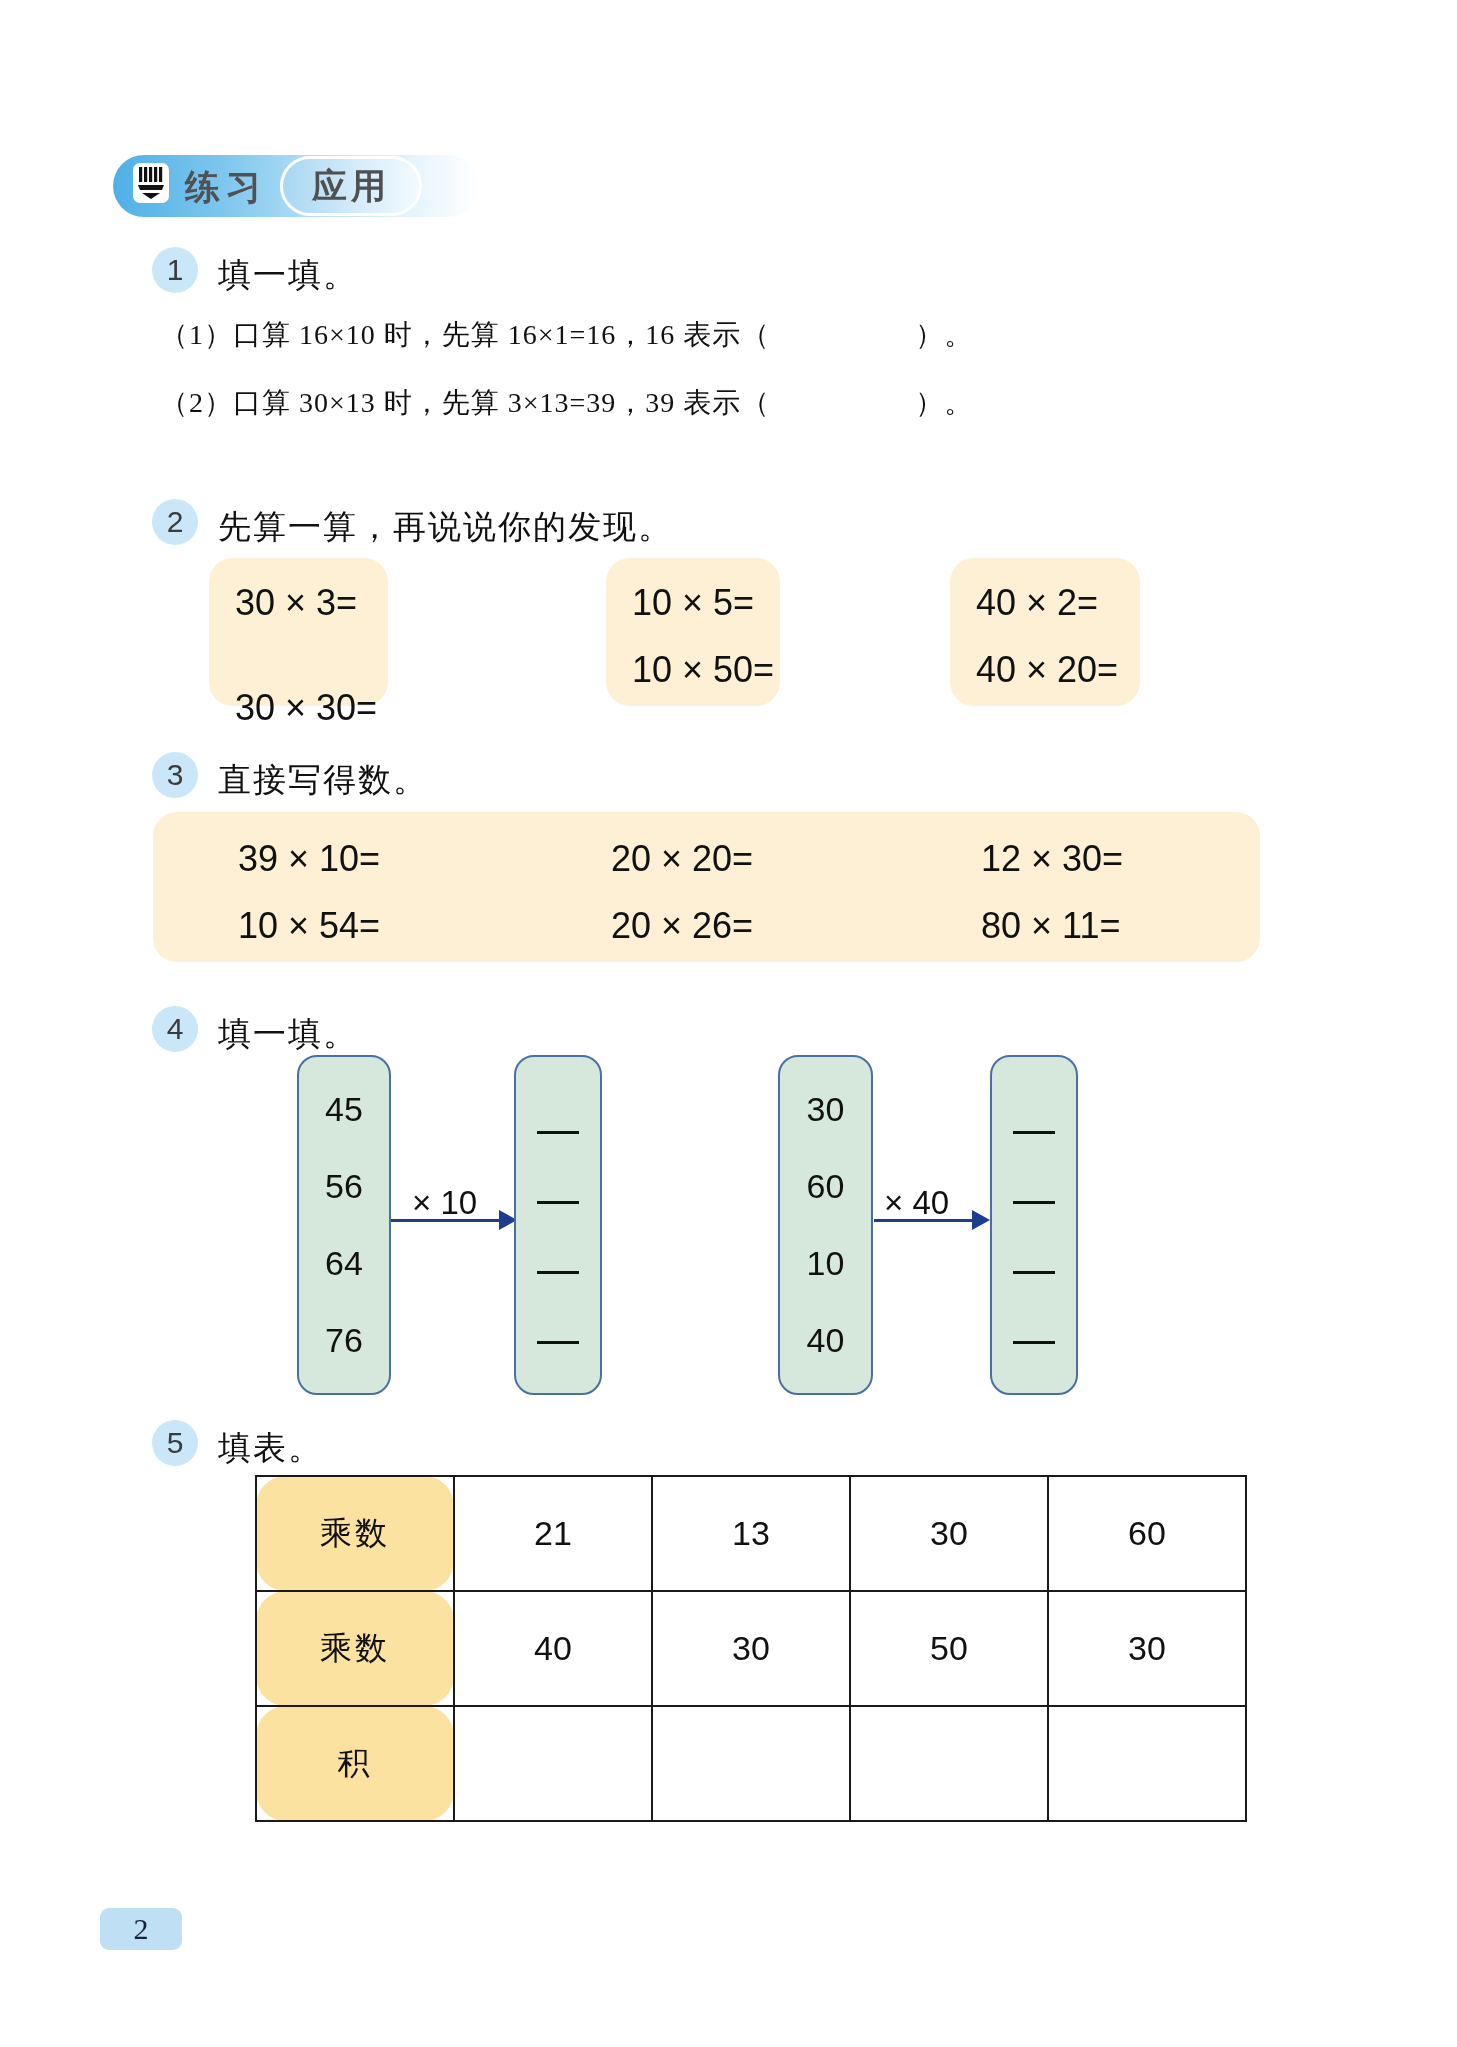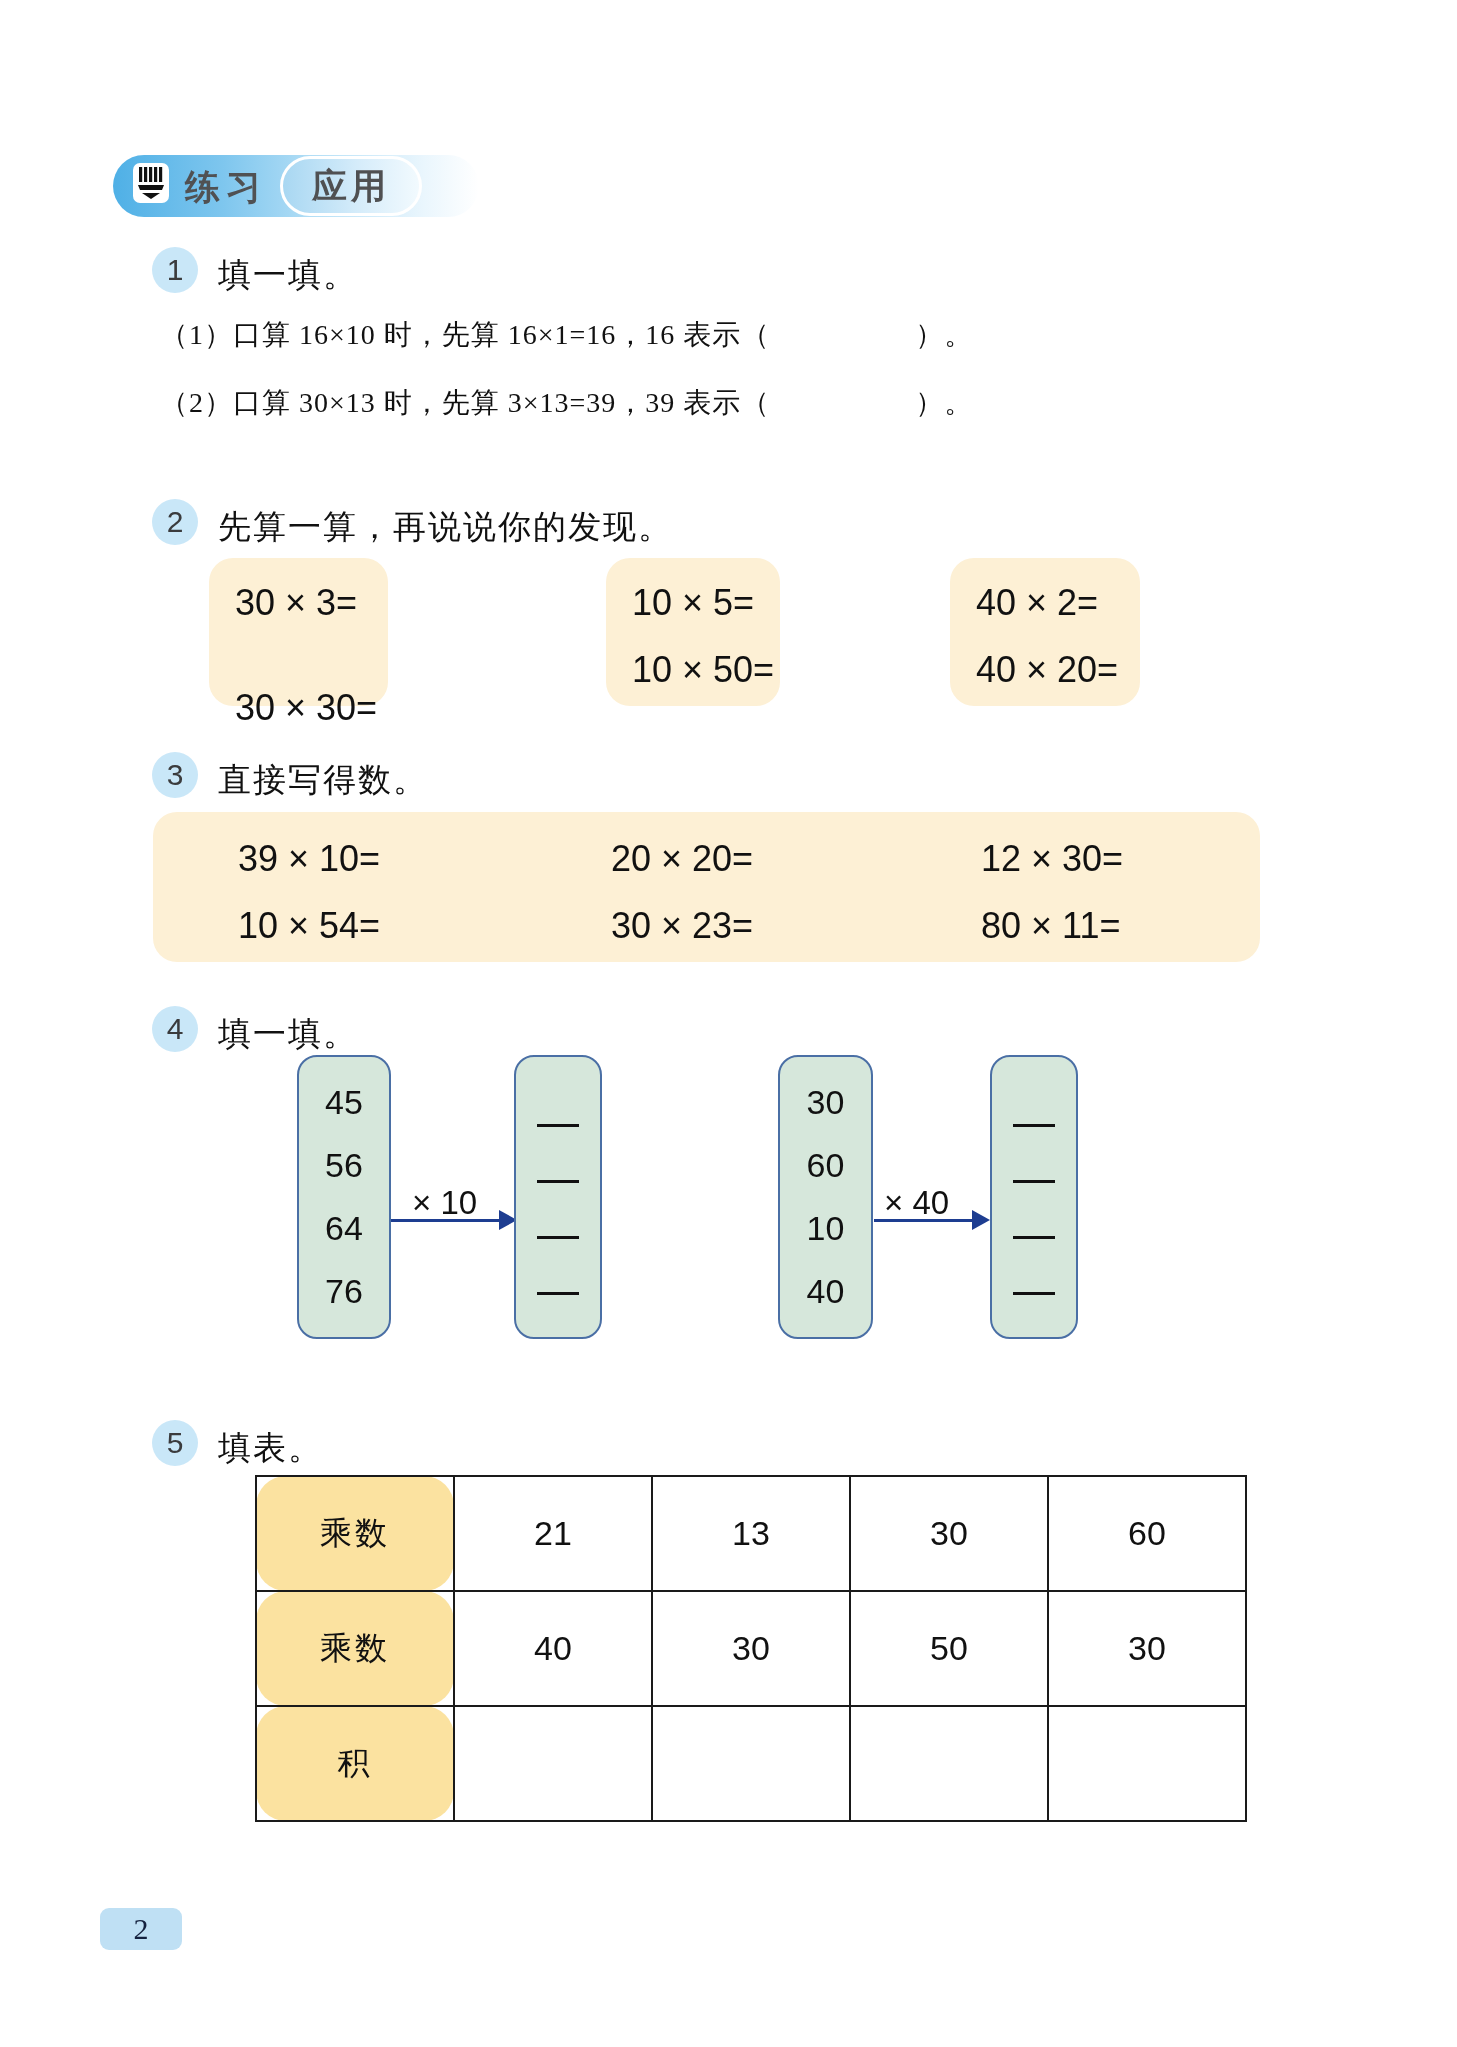--- a/index.html
+++ b/index.html
@@ -30,21 +30,21 @@
 
   .q1-line { position: absolute; left: 160px; width: 1160px; font-size: 28px; color: #111111;
              letter-spacing: 1px; font-family: "Liberation Serif", serif; }
 
   
   .cream { position: absolute; background: #fdf0d5; border-radius: 24px; }
   .q2-row { position: absolute; left: 26px; font-size: 36px; }
   .q3-item { position: absolute; font-size: 36px; }
 
   
-  .gbox { position: absolute; top: 1055px; height: 284px; background: #d6e7db;
+  .gbox { position: absolute; top: 1055px; height: 340px; background: #d6e7db;
           border: 2px solid #4a6fa5; border-radius: 20px; display: flex; flex-direction: column;
           align-items: center; }
   .gbox.nums { justify-content: space-around; padding: 14px 0; }
   .gbox.blanks { justify-content: space-around; padding: 40px 0 16px; }
   .gnum { font-size: 34px; color: #111111; font-family: "Liberation Sans", sans-serif; }
   .blank-line { width: 42px; height: 0; border-bottom: 3px solid #111111; }
 
   .arrow-label { position: absolute; font-size: 33px; color: #111111; font-family: "Liberation Sans", sans-serif; }
   .arrow-line { position: absolute; height: 3px; background: #1d3d91; }
   .arrow-head { position: absolute; width: 0; height: 0;
@@ -107,21 +107,21 @@
   </div>
 
   <div class="qcircle" style="top:752px;">3</div>
   <div class="qtitle zh" style="top:758px;">直接写得数。</div>
 
   <div class="cream" style="left:153px; top:812px; width:1107px; height:150px;">
     <div class="q3-item eq" style="left:85px;  top:26px;">39 × 10=</div>
     <div class="q3-item eq" style="left:458px; top:26px;">20 × 20=</div>
     <div class="q3-item eq" style="left:828px; top:26px;">12 × 30=</div>
     <div class="q3-item eq" style="left:85px;  top:93px;">10 × 54=</div>
-    <div class="q3-item eq" style="left:458px; top:93px;">30 × 23=</div>
+    <div class="q3-item eq" style="left:458px; top:93px;">20 × 26=</div>
     <div class="q3-item eq" style="left:828px; top:93px;">80 × 11=</div>
   </div>
 
   <div class="qcircle" style="top:1006px;">4</div>
   <div class="qtitle zh" style="top:1012px;">填一填。</div>
 
   <div class="gbox nums" style="left:297px; width:94px;">
     <div class="gnum">45</div>
     <div class="gnum">56</div>
     <div class="gnum">64</div>

